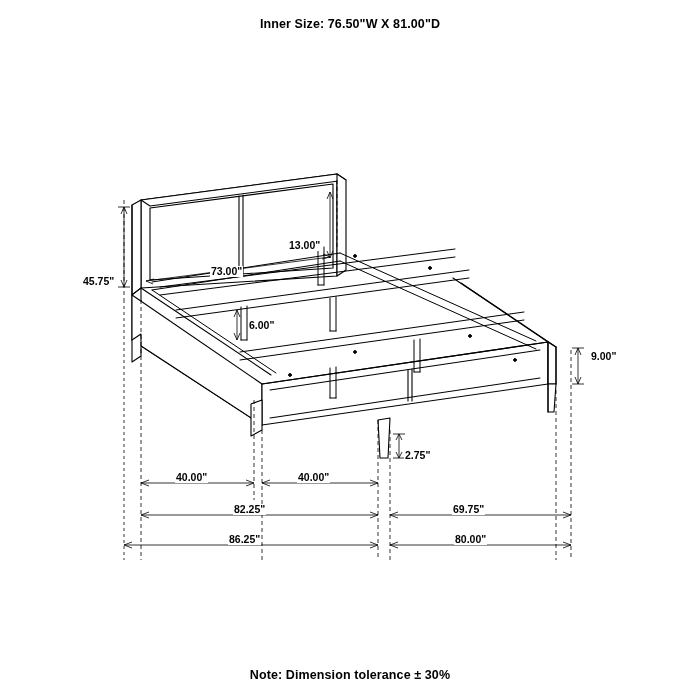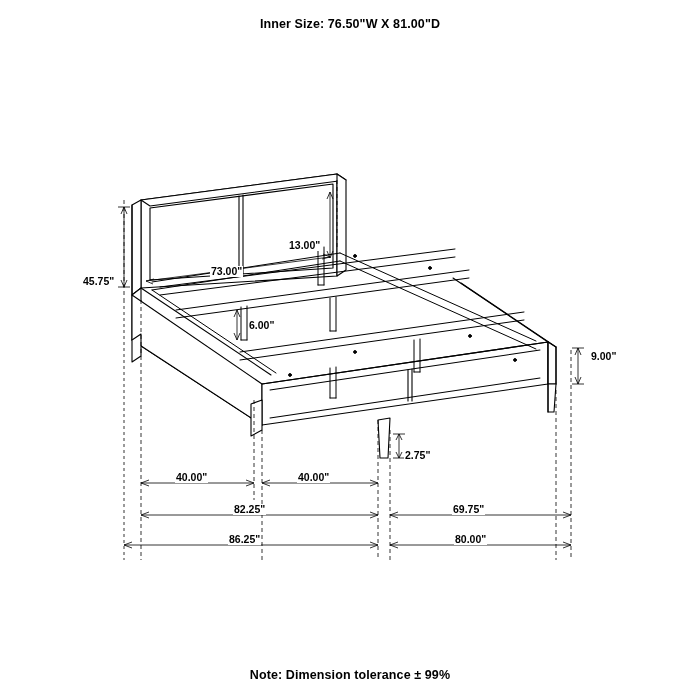--- a/index.html
+++ b/index.html
@@ -281,15 +281,15 @@
   <div class="dimlabel" style="left:297px; top:472px;">40.00"</div>
 
   <div class="dimlabel" style="left:233px; top:504px;">82.25"</div>
 
   <div class="dimlabel" style="left:452px; top:504px;">69.75"</div>
 
   <div class="dimlabel" style="left:228px; top:534px;">86.25"</div>
 
   <div class="dimlabel" style="left:454px; top:534px;">80.00"</div>
 
-  <div class="note">Note: Dimension tolerance ± 99%</div>
+  <div class="note">Note: Dimension tolerance ± 30%</div>
 
 </div>
 
 </body></html>

